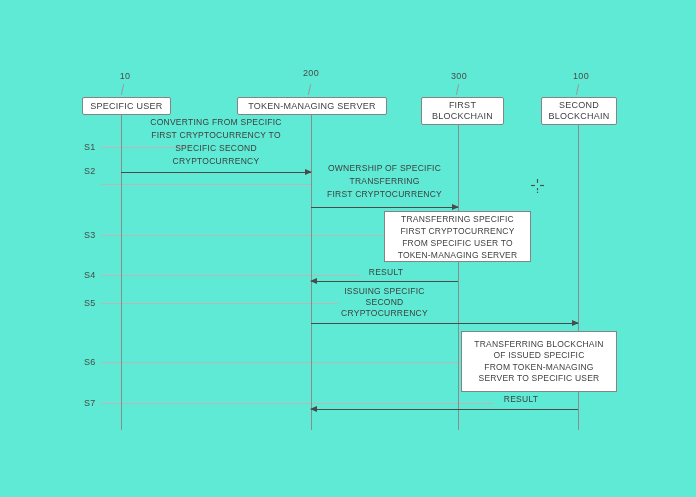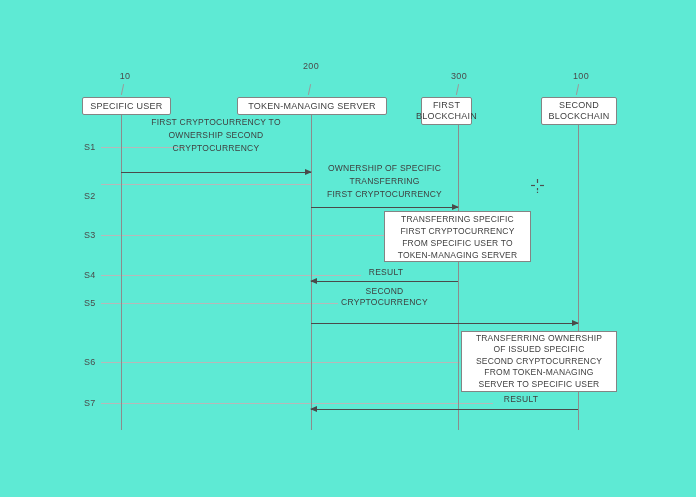--- a/index.html
+++ b/index.html
@@ -48,96 +48,97 @@
     display:flex;flex-direction:column;align-items:center;justify-content:center;z-index:4;
   }
   #cursor{position:absolute;left:529px;top:177px;width:17px;height:17px;z-index:6;}
 </style>
 </head>
 <body>
 
 <div id="stage">
 
   <div class="ref" style="left:105px;top:71px">10</div>
-  <div class="ref" style="left:291px;top:61px">200</div>
+  <div class="ref" style="left:291px;top:68px">200</div>
   <div class="ref" style="left:439px;top:71px">300</div>
   <div class="ref" style="left:561px;top:71px">100</div>
 
   <div class="tick" style="left:122px;top:84px"></div>
   <div class="tick" style="left:309px;top:84px"></div>
   <div class="tick" style="left:457px;top:84px"></div>
   <div class="tick" style="left:577px;top:84px"></div>
 
   <div class="lifeline" style="left:121px;top:115px;height:315px"></div>
   <div class="lifeline" style="left:311px;top:115px;height:315px"></div>
   <div class="lifeline" style="left:458px;top:125px;height:305px"></div>
   <div class="lifeline" style="left:578px;top:125px;height:305px"></div>
 
   <div class="node" style="left:82px;top:97px;width:89px;height:18px">
     <span>SPECIFIC USER</span>
   </div>
   <div class="node" style="left:237px;top:97px;width:150px;height:18px">
     <span>TOKEN-MANAGING SERVER</span>
   </div>
-  <div class="node" style="left:421px;top:97px;width:51px;height:28px">
+  <div class="node" style="left:421px;top:97px;width:83px;height:28px">
     <span>FIRST</span>
     <span>BLOCKCHAIN</span>
   </div>
   <div class="node" style="left:541px;top:97px;width:76px;height:28px">
     <span>SECOND</span>
     <span>BLOCKCHAIN</span>
   </div>
 
   <div class="steplabel" style="top:142px">S1</div>
-  <div class="steplabel" style="top:191px">S2</div>
+  <div class="steplabel" style="top:166px">S2</div>
   <div class="steplabel" style="top:230px">S3</div>
   <div class="steplabel" style="top:270px">S4</div>
   <div class="steplabel" style="top:298px">S5</div>
   <div class="steplabel" style="top:357px">S6</div>
   <div class="steplabel" style="top:398px">S7</div>
 
   <div class="stepline" style="top:147px;width:84px"></div>
   <div class="stepline" style="top:184px;width:210px"></div>
   <div class="stepline" style="top:235px;width:283px"></div>
   <div class="stepline" style="top:275px;width:260px"></div>
   <div class="stepline" style="top:303px;width:237px"></div>
   <div class="stepline" style="top:362px;width:359px"></div>
   <div class="stepline" style="top:403px;width:392px"></div>
 
   <div class="msg" style="left:126px;top:116px;width:180px">
+    <span>CONVERTING FROM SPECIFIC</span>
     <span>FIRST CRYPTOCURRENCY TO</span>
-    <span>OWNERSHIP SECOND</span>
+    <span>SPECIFIC SECOND</span>
     <span>CRYPTOCURRENCY</span>
   </div>
   <div class="msg" style="left:314px;top:162px;width:141px">
     <span>OWNERSHIP OF SPECIFIC</span>
     <span>TRANSFERRING</span>
     <span>FIRST CRYPTOCURRENCY</span>
   </div>
   <div class="msg" style="left:336px;top:266px;width:100px">
     <span>RESULT</span>
   </div>
   <div class="msg" style="left:314px;top:286px;width:141px;line-height:11px">
+    <span>ISSUING SPECIFIC</span>
     <span>SECOND</span>
     <span>CRYPTOCURRENCY</span>
   </div>
   <div class="msg" style="left:471px;top:393px;width:100px">
     <span>RESULT</span>
   </div>
 
   <div class="note" style="left:384px;top:211px;width:147px;height:51px;line-height:12px">
     <span>TRANSFERRING SPECIFIC</span>
     <span>FIRST CRYPTOCURRENCY</span>
     <span>FROM SPECIFIC USER TO</span>
     <span>TOKEN-MANAGING SERVER</span>
   </div>
   <div class="note" style="left:461px;top:331px;width:156px;height:61px;line-height:11.5px">
-    <span>TRANSFERRING OWNERSHIP</span>
+    <span>TRANSFERRING BLOCKCHAIN</span>
     <span>OF ISSUED SPECIFIC</span>
-    <span>SECOND CRYPTOCURRENCY</span>
     <span>FROM TOKEN-MANAGING</span>
     <span>SERVER TO SPECIFIC USER</span>
   </div>
 
   <div class="arrow arr-r" style="left:121px;top:172px;width:190px"></div>
   <div class="arrow arr-r" style="left:311px;top:207px;width:147px"></div>
   <div class="arrow arr-l" style="left:311px;top:281px;width:147px"></div>
   <div class="arrow arr-r" style="left:311px;top:323px;width:267px"></div>
   <div class="arrow arr-l" style="left:311px;top:409px;width:267px"></div>
 

